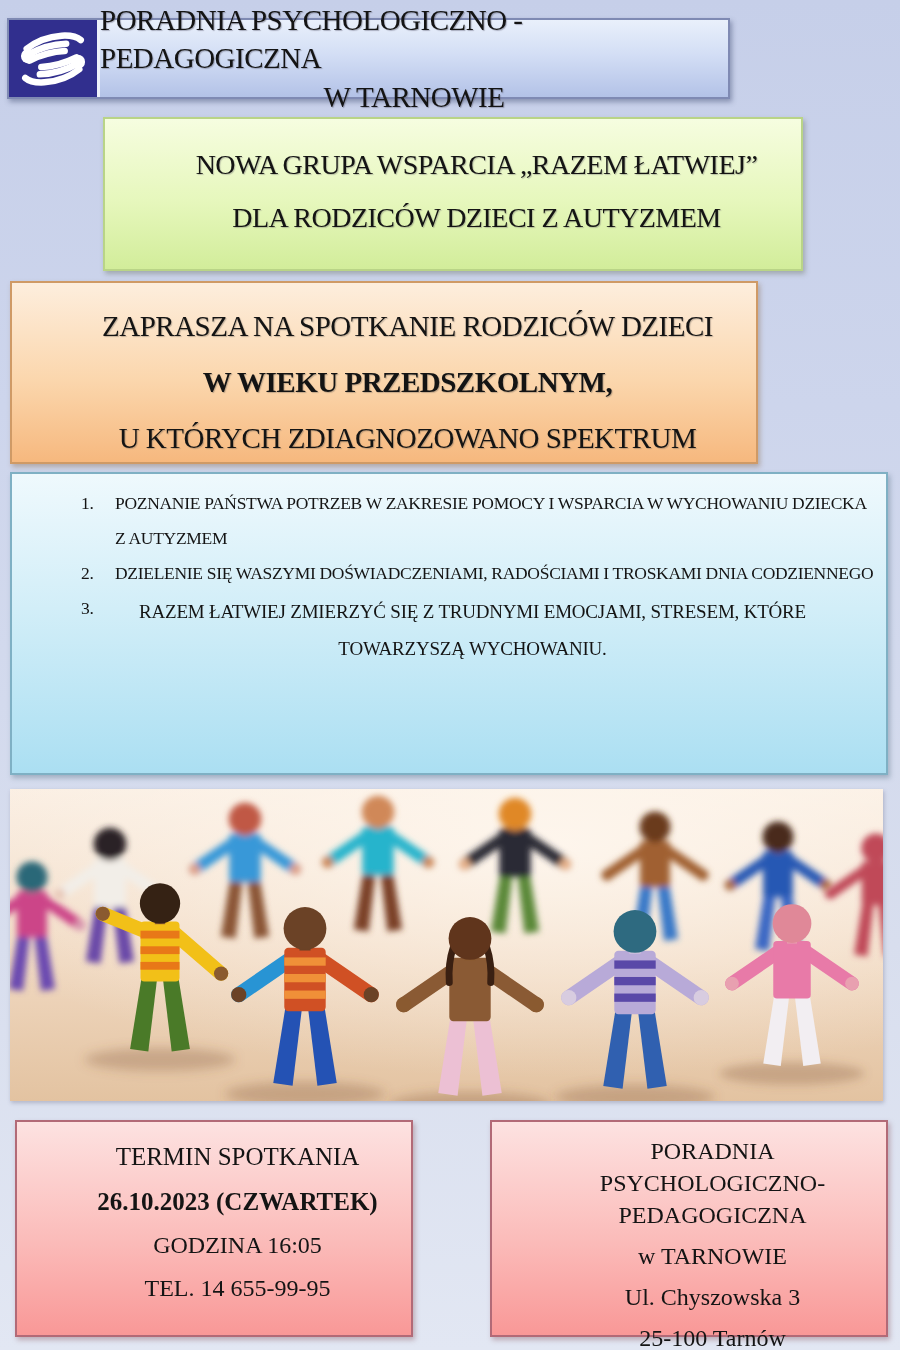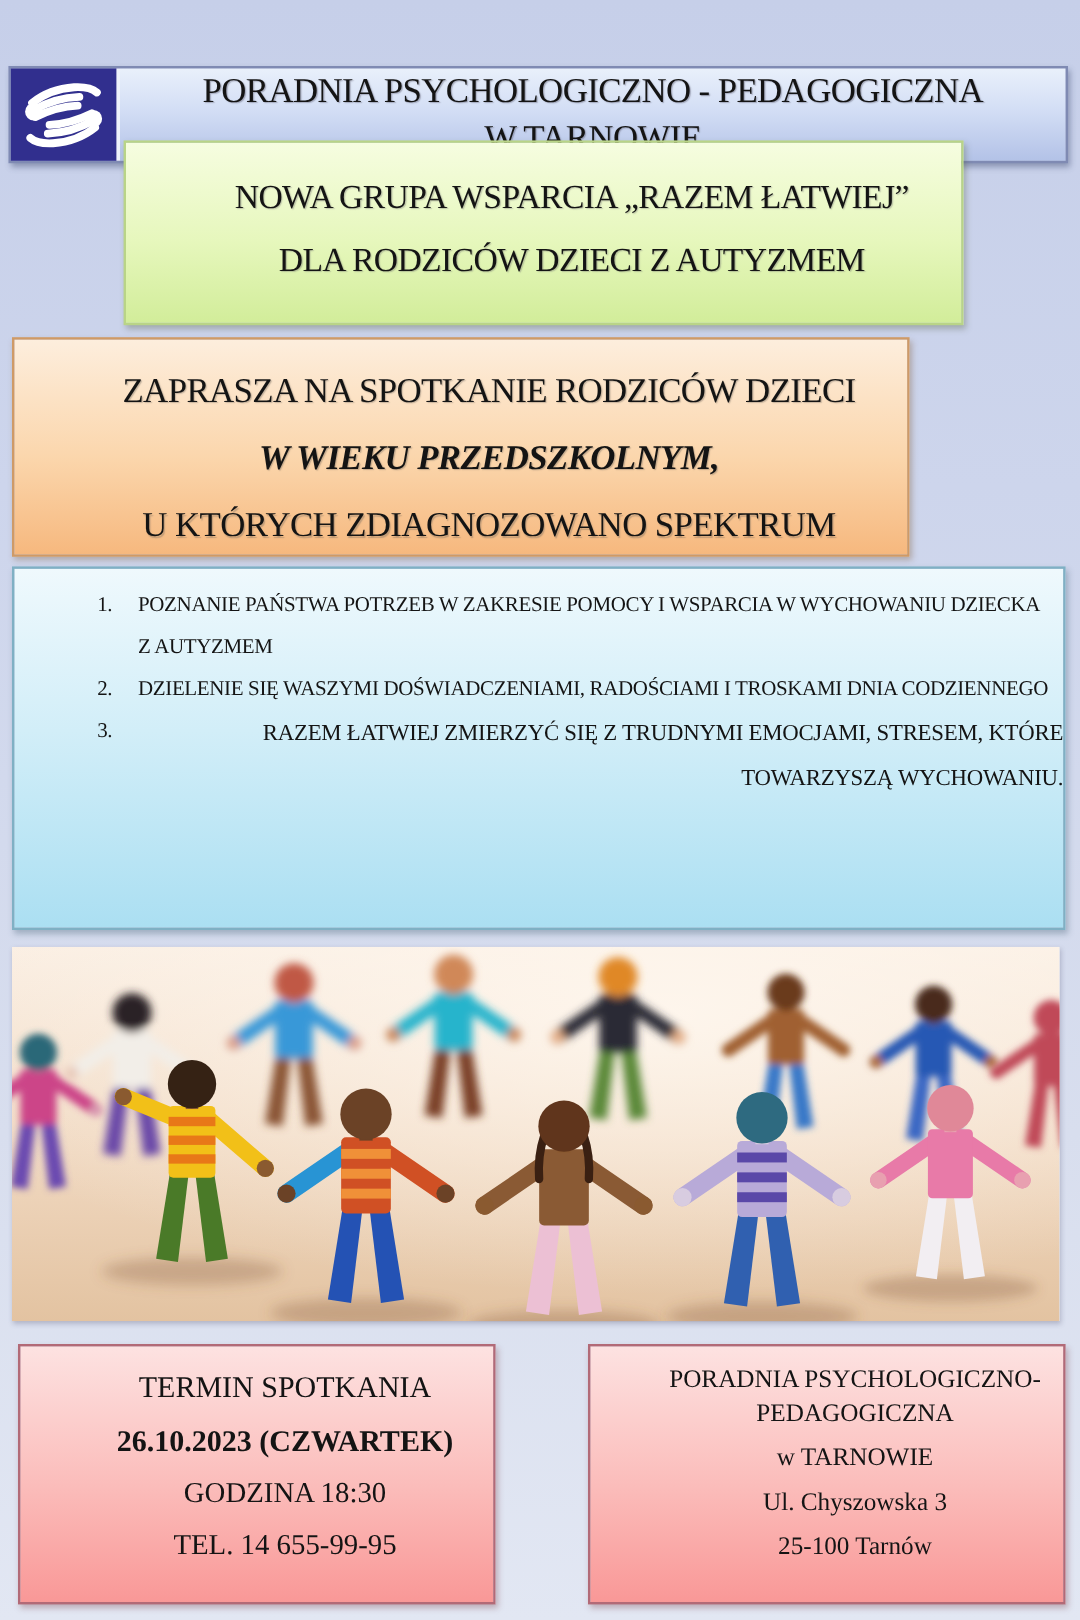--- a/index.html
+++ b/index.html
@@ -5,24 +5,24 @@
   html,body{margin:0;padding:0;width:900px;height:1350px;overflow:hidden;}
   body{
     font-family:"Liberation Serif", serif;
     background:linear-gradient(180deg,#c6cfe9 0%,#cdd5ec 30%,#d8deee 70%,#e2e7f3 100%);
     color:#141414;
   }
   .page{position:relative;width:900px;height:1350px;}
 
   
   .header{
-    position:absolute;left:7px;top:18px;width:883px;height:81px;
+    position:absolute;left:7px;top:18px;width:723px;height:81px;
     background:linear-gradient(180deg,#e9f0fb 0%,#d3def5 45%,#b3c2e7 100%);
     border:2px solid #7f8ab3;box-shadow:2px 3px 5px rgba(60,70,110,.45);
-    display:flex;box-sizing:border-box;margin-top:37px;
+    display:flex;box-sizing:border-box;
   }
   .logo{
     width:88px;height:100%;background:#312f8e;flex:0 0 88px;
     border-right:3px solid #eef2fb;display:flex;align-items:center;justify-content:center;
   }
   .header-title{
     flex:1;display:flex;flex-direction:column;justify-content:center;align-items:center;
     font-size:29px;letter-spacing:-0.5px;line-height:1.32;font-weight:500;
     text-shadow:1px 1px 1px rgba(90,90,110,.45);
   }
@@ -38,40 +38,40 @@
     text-shadow:1px 1px 1px rgba(110,110,110,.4);
   }
 
   .orange-box{
     left:10px;top:281px;width:748px;height:183px;
     background:linear-gradient(180deg,#fdeedd 0%,#fbd6ac 55%,#f6b87e 100%);
     border:2px solid #cf9a66;box-shadow:2px 3px 5px rgba(120,80,40,.35);
     font-size:29px;letter-spacing:-0.5px;line-height:1.93;padding-top:16px;
     text-shadow:1px 1px 1px rgba(110,100,90,.4);
   }
-  .orange-box .em{font-style:italic;font-weight:600;}
+  .orange-box .em{font-weight:600;}
 
   .blue-box{
     left:10px;top:472px;width:878px;height:303px;
     background:linear-gradient(180deg,#eff9fd 0%,#d2eef8 45%,#abdff2 100%);
     border:2px solid #7fb0c4;box-shadow:2px 3px 5px rgba(60,90,110,.35);
     text-align:left;
   }
   .plan-heading{
     text-align:center;font-size:27px;letter-spacing:-0.5px;margin-top:22px;
     text-shadow:1.5px 1.5px 1.5px rgba(110,110,110,.5);
   }
   .plan-list{margin-top:12px;}
   .plan-item{
     position:relative;padding-left:56px;padding-right:8px;
     font-size:17.5px;letter-spacing:-0.3px;line-height:2.0;
   }
   .plan-num{position:absolute;left:22px;top:0;}
   .plan-closing{
-    text-align:right;font-size:19px;letter-spacing:-0.2px;line-height:1.95;margin-top:2px;
+    text-align:center;font-size:19px;letter-spacing:-0.2px;line-height:1.95;margin-top:2px;
   }
 
   
   .photo{
     position:absolute;left:10px;top:789px;width:873px;height:312px;
     box-shadow:1px 2px 4px rgba(80,80,110,.3);
   }
   .photo svg{display:block;}
 
   
@@ -79,21 +79,21 @@
     background:linear-gradient(180deg,#fde2e1 0%,#fbbcba 55%,#f99897 100%);
     border:2px solid #b26a77;box-shadow:2px 3px 5px rgba(120,60,70,.35);
     top:1120px;width:398px;height:217px;
     font-family:Liberation Serif, serif;
   }
   .pink-left{left:15px;padding-top:14px;}
   .pink-right{left:490px;padding-top:14px;}
   .pink-title{font-size:25px;line-height:1.7;}
   .pink-line{font-size:24px;line-height:1.8;}
   .pink-line.bold{font-weight:bold;font-size:25px;}
-  .pink-right .pink-line{font-size:21px;line-height:1.33;}
+  .pink-right .pink-line{font-size:24px;line-height:1.33;}
   .pink-right .pink-line.spaced{margin-top:9px;}
 </style>
 </head>
 <body>
 
 <div class="page">
 
   <div class="header">
     <div class="logo">
       <svg width="74" height="70" viewBox="0 0 100 96" aria-hidden="true">
@@ -327,21 +327,21 @@
             <rect x="-4" y="-58" width="8" height="12" fill="#e8a0b0"></rect>
             <circle cx="0" cy="-62" r="15.5" fill="#e08898"></circle>
           </g>
         </g>
     </svg>
   </div>
 
   <div class="box pink-box pink-left">
     <div class="pink-title">TERMIN SPOTKANIA</div>
     <div class="pink-line bold">26.10.2023 (CZWARTEK)</div>
-    <div class="pink-line">GODZINA 18:30</div>
+    <div class="pink-line">GODZINA 16:05</div>
     <div class="pink-line">TEL. 14 655-99-95</div>
   </div>
 
   <div class="box pink-box pink-right">
     <div class="pink-line">PORADNIA PSYCHOLOGICZNO-PEDAGOGICZNA</div>
     <div class="pink-line spaced">w TARNOWIE</div>
     <div class="pink-line spaced">Ul. Chyszowska 3</div>
     <div class="pink-line spaced">25-100 Tarnów</div>
   </div>
 

